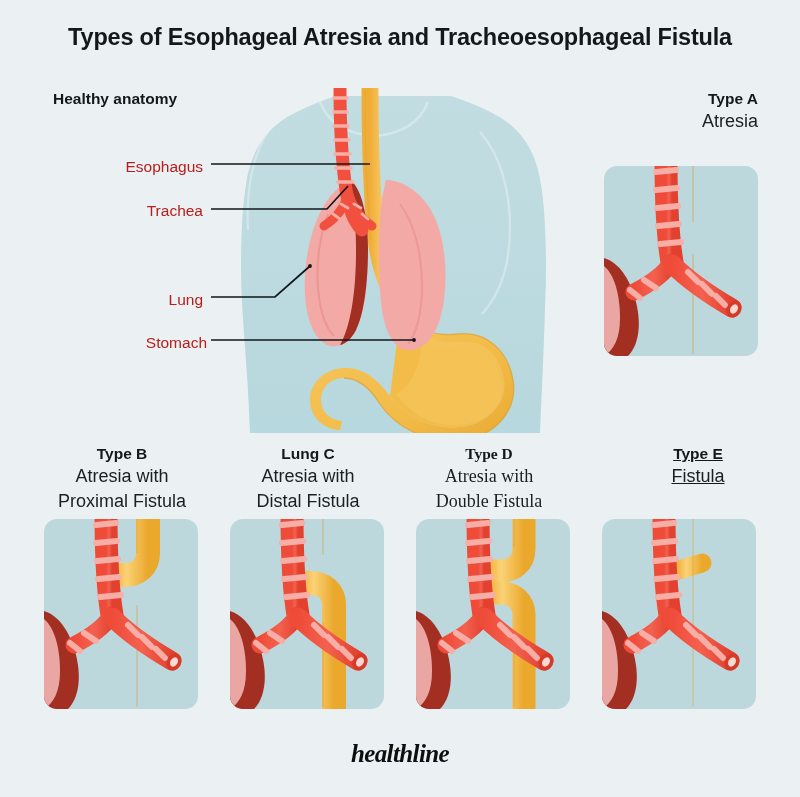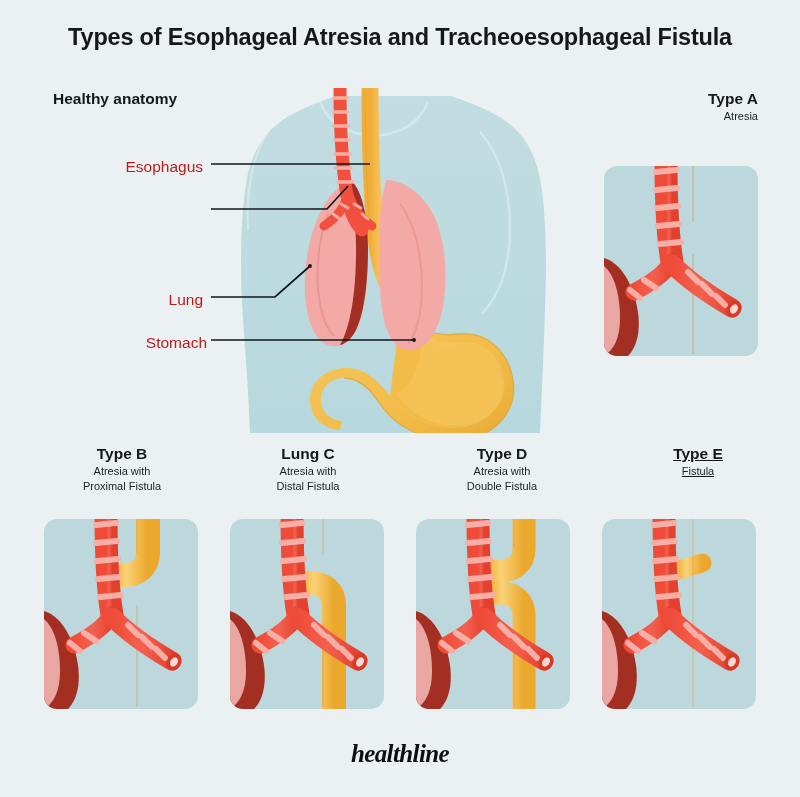--- a/index.html
+++ b/index.html
@@ -65,29 +65,29 @@
     line-height: 1.36;
   }
   .type-head .t-name {
     display: block;
     font-size: 15.5px;
     font-weight: bold;
     color: #14181b;
   }
   .type-head .t-desc {
     display: block;
-    font-size: 11px;
+    font-size: 18px;
     color: #1b1f23;
     font-weight: normal;
   }
 
   .head-a { left: 602px; top: 88px;  width: 156px; text-align: right; }
   .head-b { left: 44px;  top: 443px; width: 156px; }
   .head-c { left: 230px; top: 443px; width: 156px; }
-  .head-d { left: 424px; top: 443px; width: 156px; }
+  .head-d { left: 411px; top: 443px; width: 156px; font-family: Liberation Serif, serif; }
   .head-e { left: 620px; top: 443px; width: 156px; text-decoration: underline; }
 
   
   .panel {
     position: absolute;
     background: #bdd8dd;
     border-radius: 13px;
     overflow: hidden;
   }
   .panel-a { left: 604px; top: 166px; width: 154px; height: 190px; }
@@ -133,20 +133,21 @@
 </head>
 <body>
 
 <div class="page">
 
   <div class="title">Types of Esophageal Atresia and Tracheoesophageal Fistula</div>
 
   <div class="healthy-heading">Healthy anatomy</div>
 
   <div class="callout callout-esophagus">Esophagus</div>
+  <div class="callout callout-trachea">Trachea</div>
   <div class="callout callout-lung">Lung</div>
   <div class="callout callout-stomach">Stomach</div>
 
   <div class="torso">
     <svg viewBox="0 0 340 345" xmlns="http://www.w3.org/2000/svg">
       <defs>
         <linearGradient id="tgEso" x1="0" y1="0" x2="1" y2="0">
           <stop offset="0%" stop-color="#f0ae38"></stop>
           <stop offset="45%" stop-color="#fbd176"></stop>
           <stop offset="100%" stop-color="#efb13a"></stop>

